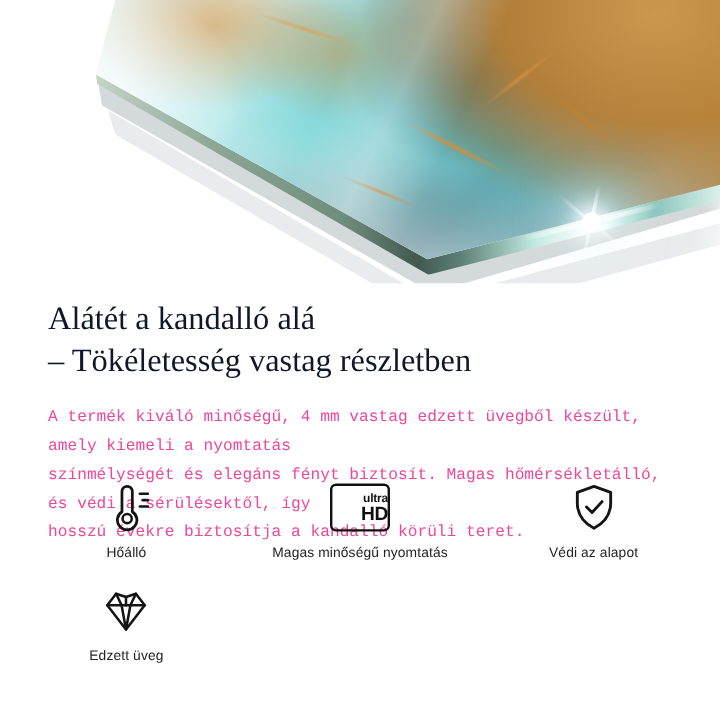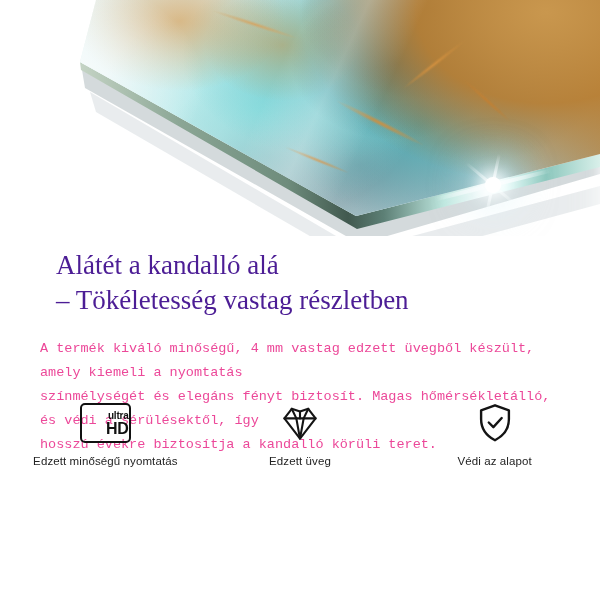--- a/index.html
+++ b/index.html
@@ -65,23 +65,23 @@
   .sparkle .ray2{left:58px;top:8px;width:3px;height:66px;border-radius:2px;filter:blur(.5px);
       background:linear-gradient(to bottom,rgba(255,255,255,0),#fff 45%,#fff 55%,rgba(255,255,255,0));
       transform:rotate(12deg);}
   .sparkle .ray3{left:25px;top:39px;width:70px;height:2.5px;opacity:.8;filter:blur(.6px);
       background:linear-gradient(to right,rgba(255,255,255,0),#fff 50%,rgba(255,255,255,0));
       transform:rotate(40deg);}
   .sparkle .core{left:52px;top:32px;width:16px;height:16px;border-radius:50%;background:#fff;
       box-shadow:0 0 16px 6px rgba(255,255,255,.95),0 0 36px 18px rgba(222,246,250,.5);}
   
   .title{
-    position:absolute;left:56px;top:230px;width:520px;
+    position:absolute;left:40px;top:230px;width:520px;
     font-family:"Liberation Serif","DejaVu Serif",serif;font-weight:400;
-    font-size:27px;line-height:35px;color:#4c1d95;
+    font-size:27px;line-height:35px;color:#0f172a;
   }
   .desc{
     position:absolute;left:40px;top:323px;width:520px;
     font-size:13.5px;line-height:24px;color:#ec4899;white-space:pre-line;font-family:Liberation Mono, monospace;
   }
   
   .features{
     position:absolute;left:8px;top:399px;width:584px;
     display:grid;grid-template-columns:repeat(3,1fr);row-gap:18px;
   }
@@ -124,48 +124,60 @@
   <div>Alátét a kandalló alá</div>
   <div>– Tökéletesség vastag részletben</div>
 </h1>
 
 <p class="desc">A termék kiváló minőségű, 4 mm vastag edzett üvegből készült, amely kiemeli a nyomtatás
 színmélységét és elegáns fényt biztosít. Magas hőmérsékletálló, és védi a sérülésektől, így
 hosszú évekre biztosítja a kandalló körüli teret.</p>
 
 <div class="features">
 
+  <div class="feature">
+    <div class="icon-box">
+      <svg width="46" height="46" viewBox="0 0 48 48" fill="none" stroke="#141414" stroke-width="2.4" stroke-linecap="round" stroke-linejoin="round">
+        <path d="M20.5 10 a4.5 4.5 0 0 1 9 0 V27.6 a8.5 8.5 0 1 1 -9 0 Z"></path>
+        <circle cx="25" cy="33.5" r="4" stroke-width="2.2"></circle>
+        <path d="M36 12 H43" stroke-width="2.2"></path>
+        <path d="M38.5 17.5 H43" stroke-width="2.2"></path>
+        <path d="M36 23 H43" stroke-width="2.2"></path>
+      </svg>
+    </div>
+    <span class="label">Hőálló</span>
+  </div>
 
   <div class="feature">
     <div class="icon-box">
       <div class="uhd-box">
         <span class="uhd-small">ultra</span>
         <span class="uhd-large">HD</span>
       </div>
     </div>
-    <span class="label">Edzett minőségű nyomtatás</span>
+    <span class="label">Magas minőségű nyomtatás</span>
+  </div>
+
+  <div class="feature">
+    <div class="icon-box">
+      <svg width="46" height="46" viewBox="0 0 48 48" fill="none" stroke="#141414" stroke-width="2.5" stroke-linecap="round" stroke-linejoin="round">
+        <path d="M24 5.5 L38.5 10.8 V20 C38.5 30.2 32.3 37.6 24 42 C15.7 37.6 9.5 30.2 9.5 20 V10.8 Z"></path>
+        <path d="M17.5 23.5 L22.3 28.3 L31 18.8"></path>
+      </svg>
+    </div>
+    <span class="label">Védi az alapot</span>
   </div>
 
   <div class="feature">
     <div class="icon-box">
       <svg width="44" height="44" viewBox="0 0 48 48" fill="none" stroke="#141414" stroke-width="2.3" stroke-linecap="round" stroke-linejoin="round">
         <path d="M7 19 L15 8.5 L24 11.5 L33 8.5 L41 19 L24 41 Z"></path>
         <path d="M7 19 H41"></path>
         <path d="M15 8.5 L20 19 M33 8.5 L28 19 M24 11.5 L24 19"></path>
         <path d="M20 19 L24 41 M28 19 L24 41"></path>
       </svg>
     </div>
     <span class="label">Edzett üveg</span>
   </div>
 
-  <div class="feature">
-    <div class="icon-box">
-      <svg width="46" height="46" viewBox="0 0 48 48" fill="none" stroke="#141414" stroke-width="2.5" stroke-linecap="round" stroke-linejoin="round">
-        <path d="M24 5.5 L38.5 10.8 V20 C38.5 30.2 32.3 37.6 24 42 C15.7 37.6 9.5 30.2 9.5 20 V10.8 Z"></path>
-        <path d="M17.5 23.5 L22.3 28.3 L31 18.8"></path>
-      </svg>
-    </div>
-    <span class="label">Védi az alapot</span>
-  </div>
-
 
 
 </div>
 
 </body></html>

